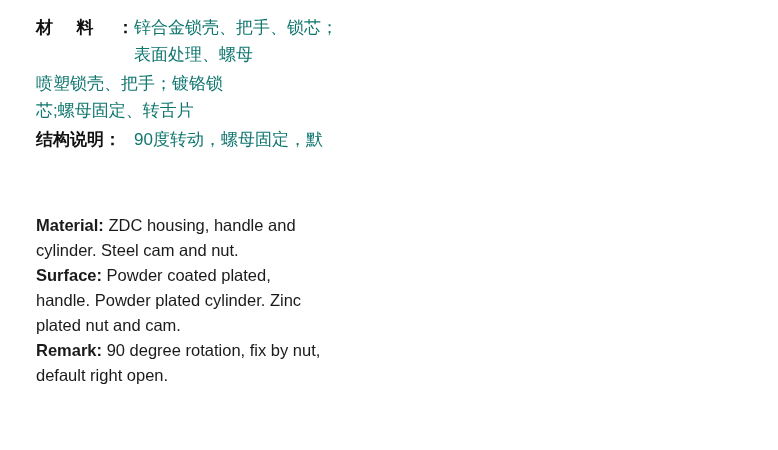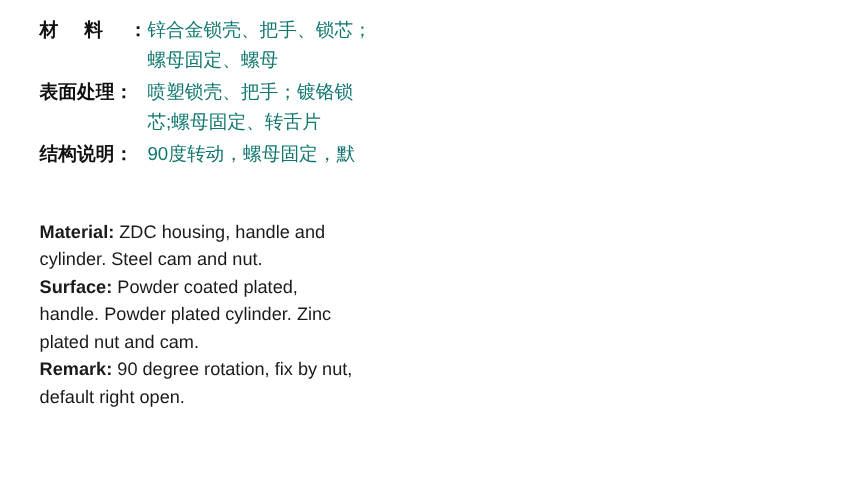--- a/index.html
+++ b/index.html
@@ -53,21 +53,21 @@
     line-height: 27px;
     color: #0f766e;
   }
   .cn-value .ln {
     display: block;
     white-space: pre;
   }
 
   
   .en-block {
-    margin-top: 46px;
+    margin-top: 60px;
     width: 400px;
   }
   .en-para {
     font-size: 16.5px;
     line-height: 25px;
     color: #1a1a1a;
     margin: 0;
   }
   .en-para b {
     font-weight: bold;
@@ -84,28 +84,25 @@
   <div class="cn-block">
 
     <div class="cn-row">
       <div class="cn-label spread">
         <span class="ch">材</span>
         <span class="ch">料</span>
         <span class="ch">：</span>
       </div>
       <div class="cn-value">
         <span class="ln">锌合金锁壳、把手、锁芯；</span>
-        <span class="ln">螺母固定、螺母</span>
+        <span class="ln">表面处理、螺母</span>
       </div>
     </div>
 
     <div class="cn-row">
-      <div class="cn-label">
-        <span>表面处理</span><span>：</span>
-      </div>
       <div class="cn-value">
         <span class="ln">喷塑锁壳、把手；镀铬锁</span>
         <span class="ln">芯;螺母固定、转舌片</span>
       </div>
     </div>
 
     <div class="cn-row">
       <div class="cn-label">
         <span>结构说明</span><span>：</span>
       </div>

